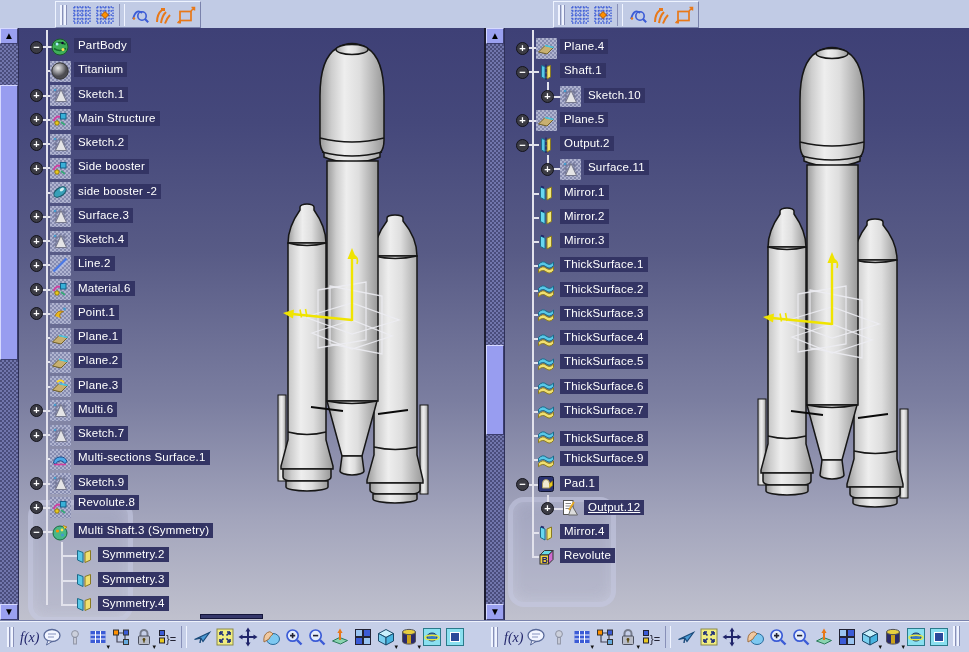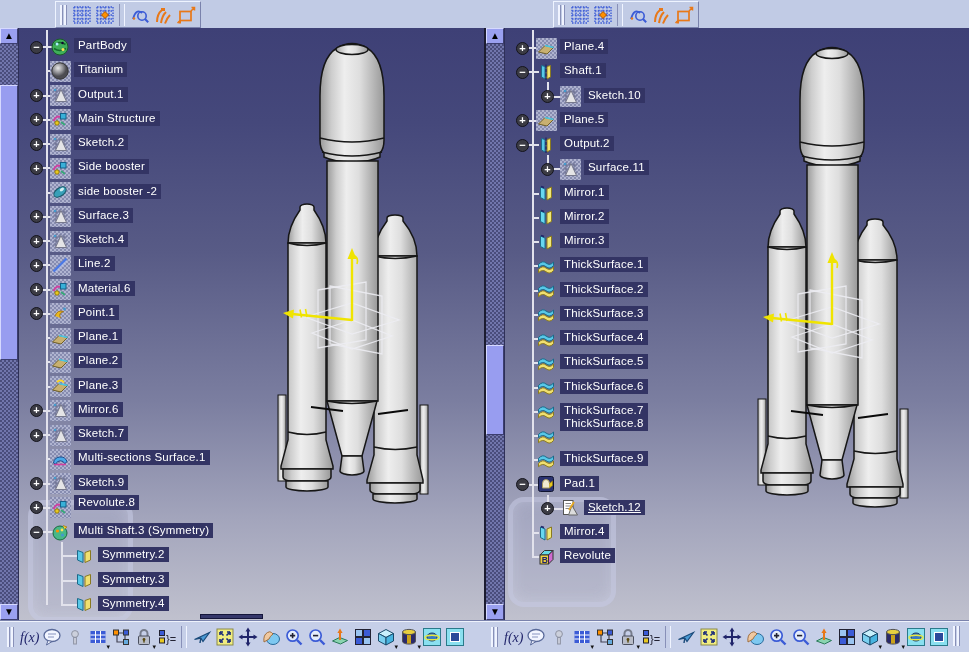--- a/index.html
+++ b/index.html
@@ -283,21 +283,21 @@
           <div class="tlabel" style="left:74px;top:34.25px">Titanium</div>
           <div class="conn" style="left:36px;top:66.5px;width:17px"></div>
           <div class="node" style="left:30px;top:61px">+</div>
           <div class="ticon checker" style="left:50px;top:57px">
             <svg width="20" height="20" viewBox="0 0 20 20">
               <path d="M3,6 h14 M3,10 h14 M3,14 h14 M6,3 v14 M10,3 v14 M14,3 v14" stroke="#6c7090" stroke-width="1"></path>
               <polygon points="11,4.5 16.5,16.5 5.5,16.5" fill="#e4e4e6" stroke="#77798c"></polygon>
               <circle cx="5" cy="5" r="1.3" fill="#49c"></circle>
             </svg>
           </div>
-          <div class="tlabel" style="left:74px;top:58.5px">Output.1</div>
+          <div class="tlabel" style="left:74px;top:58.5px">Sketch.1</div>
           <div class="conn" style="left:36px;top:90.75px;width:17px"></div>
           <div class="node" style="left:30px;top:85.25px">+</div>
           <div class="ticon checker" style="left:50px;top:81.25px">
             <svg width="20" height="20" viewBox="0 0 20 20">
               <path d="M3.5,12 Q6.5,5.5 11,8.5" stroke="#d040a0" stroke-width="2" fill="none"></path>
               <rect x="10.5" y="4.5" width="5.5" height="5.5" fill="#38b0d8" stroke="#14608a"></rect>
               <circle cx="7" cy="14" r="2.2" fill="#e8c820" stroke="#907810"></circle>
               <path d="M11,13 l4,3" stroke="#3a7" stroke-width="1.6"></path>
             </svg>
           </div>
@@ -409,21 +409,21 @@
           <div class="tlabel" style="left:74px;top:349.5px">Plane.3</div>
           <div class="conn" style="left:36px;top:381.75px;width:17px"></div>
           <div class="node" style="left:30px;top:376.25px">+</div>
           <div class="ticon checker" style="left:50px;top:372.25px">
             <svg width="20" height="20" viewBox="0 0 20 20">
               <path d="M3,6 h14 M3,10 h14 M3,14 h14 M6,3 v14 M10,3 v14 M14,3 v14" stroke="#6c7090" stroke-width="1"></path>
               <polygon points="11,4.5 16.5,16.5 5.5,16.5" fill="#e4e4e6" stroke="#77798c"></polygon>
               <circle cx="5" cy="5" r="1.3" fill="#49c"></circle>
             </svg>
           </div>
-          <div class="tlabel" style="left:74px;top:373.75px">Mirror.6</div>
+          <div class="tlabel" style="left:74px;top:373.75px">Multi.6</div>
           <div class="conn" style="left:36px;top:406px;width:17px"></div>
           <div class="node" style="left:30px;top:400.5px">+</div>
           <div class="ticon checker" style="left:50px;top:396.5px">
             <svg width="20" height="20" viewBox="0 0 20 20">
               <path d="M3,6 h14 M3,10 h14 M3,14 h14 M6,3 v14 M10,3 v14 M14,3 v14" stroke="#6c7090" stroke-width="1"></path>
               <polygon points="11,4.5 16.5,16.5 5.5,16.5" fill="#e4e4e6" stroke="#77798c"></polygon>
               <circle cx="5" cy="5" r="1.3" fill="#49c"></circle>
             </svg>
           </div>
           <div class="tlabel" style="left:74px;top:398px">Sketch.7</div>
@@ -706,21 +706,21 @@
             </svg>
           </div>
           <div class="tlabel" style="left:74px;top:374.75px">ThickSurface.7</div>
           <div class="conn" style="left:46px;top:407px;width:7px"></div>
           <div class="ticon" style="left:50px;top:397.5px">
             <svg width="20" height="20" viewBox="0 0 20 20">
               <path d="M2.5,8.5 q4,-4.5 7.5,-1.5 q4,3.2 7.5,-1 l0,3.5 q-3.5,4.5 -7.5,1.2 q-3.5,-2.8 -7.5,1 Z" fill="#58c8e8" stroke="#1a6a8a"></path>
               <path d="M2.5,13.5 q4,-4.5 7.5,-1.5 q4,3.2 7.5,-1 l0,3.5 q-3.5,4.5 -7.5,1.2 q-3.5,-2.8 -7.5,1 Z" fill="#f0e070" stroke="#8a7a20"></path>
             </svg>
           </div>
-          <div class="tlabel" style="left:74px;top:388px">ThickSurface.8</div>
+          <div class="tlabel" style="left:74px;top:403px">ThickSurface.8</div>
           <div class="conn" style="left:46px;top:431.25px;width:7px"></div>
           <div class="ticon" style="left:50px;top:421.75px">
             <svg width="20" height="20" viewBox="0 0 20 20">
               <path d="M2.5,8.5 q4,-4.5 7.5,-1.5 q4,3.2 7.5,-1 l0,3.5 q-3.5,4.5 -7.5,1.2 q-3.5,-2.8 -7.5,1 Z" fill="#58c8e8" stroke="#1a6a8a"></path>
               <path d="M2.5,13.5 q4,-4.5 7.5,-1.5 q4,3.2 7.5,-1 l0,3.5 q-3.5,4.5 -7.5,1.2 q-3.5,-2.8 -7.5,1 Z" fill="#f0e070" stroke="#8a7a20"></path>
             </svg>
           </div>
           <div class="tlabel" style="left:74px;top:423.25px">ThickSurface.9</div>
           <div class="conn" style="left:36px;top:455.5px;width:17px"></div>
           <div class="node" style="left:30px;top:450px">−</div>
@@ -735,21 +735,21 @@
           <div class="conn" style="left:61px;top:479.75px;width:16px"></div>
           <div class="node" style="left:55px;top:474.25px">+</div>
           <div class="ticon" style="left:74px;top:470.25px">
             <svg width="20" height="20" viewBox="0 0 20 20">
               <rect x="3.5" y="2.5" width="9.5" height="14" fill="#fff" stroke="#555"></rect>
               <path d="M5.5,5.5 h5.5 M5.5,8 h5.5 M5.5,10.5 h4" stroke="#888" stroke-width="1"></path>
               <polygon points="12,7.5 17.5,17 8.5,17" fill="#dcdcdc" stroke="#666"></polygon>
               <line x1="14" y1="4" x2="9" y2="12" stroke="#e8a820" stroke-width="1.8"></line>
             </svg>
           </div>
-          <div class="tlabel u" style="left:98px;top:471.75px">Sketch.12</div>
+          <div class="tlabel u" style="left:98px;top:471.75px">Output.12</div>
           <div class="conn" style="left:46px;top:504px;width:7px"></div>
           <div class="ticon" style="left:50px;top:494.5px">
             <svg width="20" height="20" viewBox="0 0 20 20">
               <polygon points="4.5,4 9,6 9,17 4.5,14.5" fill="#68d8f0" stroke="#1a6a8a"></polygon>
               <polygon points="15.5,4 11,6 11,17 15.5,14.5" fill="#f0e878" stroke="#8a7a20"></polygon>
               <path d="M5,3.5 l3,1" stroke="#20246a" stroke-width="1.6"></path>
             </svg>
           </div>
           <div class="tlabel" style="left:74px;top:496px">Mirror.4</div>
           <div class="conn" style="left:46px;top:528.25px;width:7px"></div>

